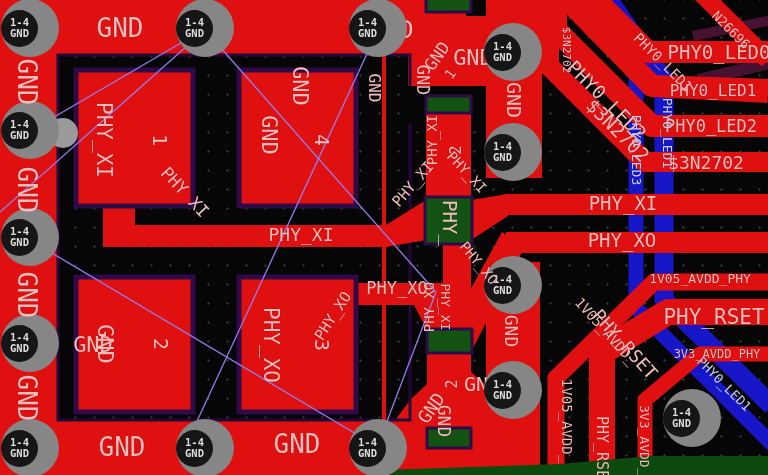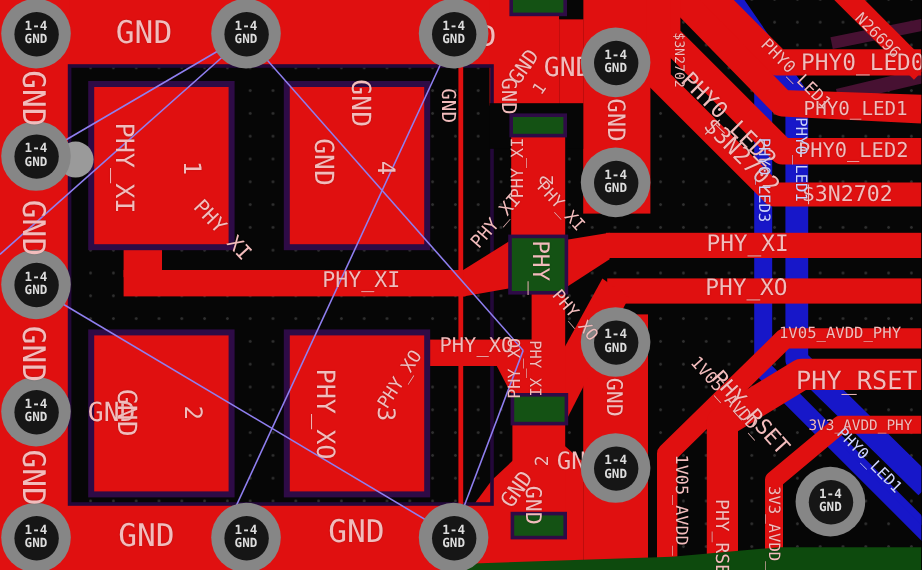--- a/index.html
+++ b/index.html
@@ -16,21 +16,21 @@
   .blue-line{stroke:var(--blue);fill:none;stroke-linecap:butt;stroke-linejoin:round;}
   .pad{fill:var(--copper_red);stroke:var(--pad_outline);stroke-width:5;}
   .pocket{fill:var(--board_black);}
   .greenpad{fill:var(--green);stroke:var(--pad_outline);stroke-width:3;}
   .greenzone{fill:var(--green_dark);}
   .hatch{stroke:var(--purple_zone);fill:none;}
   .rats{stroke:var(--ratsnest);stroke-width:1.3;fill:none;}
   .via{
     position:absolute;z-index:20;width:58px;height:58px;border-radius:50%;
     background:var(--via_ring);transform:translate(-50%,-50%);
-    display:flex;align-items:center;justify-content:center;
+    display:flex;align-items:center;
   }
   .via .hole{
     width:37px;height:37px;border-radius:50%;background:var(--via_hole);
     color:var(--via_text);font-size:10.5px;line-height:11px;font-weight:bold;
     display:flex;flex-direction:column;align-items:center;justify-content:center;
     letter-spacing:0;
   }
   .net-label{
     position:absolute;z-index:30;color:var(--label);white-space:pre;
     transform:translate(-50%,-50%) rotate(var(--r,0deg));

